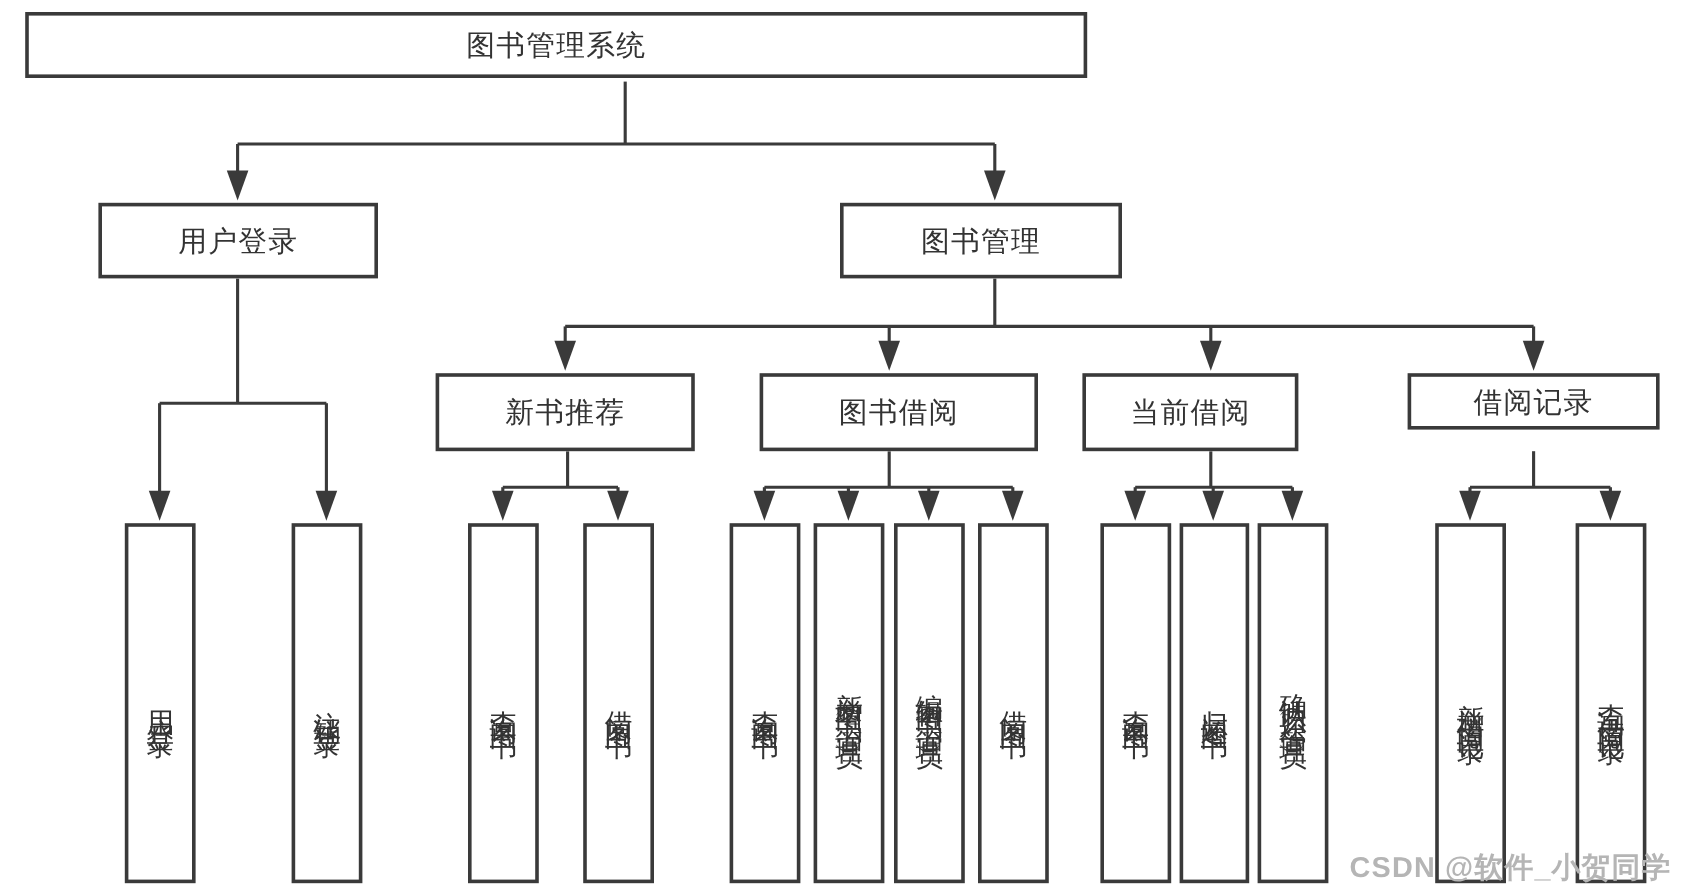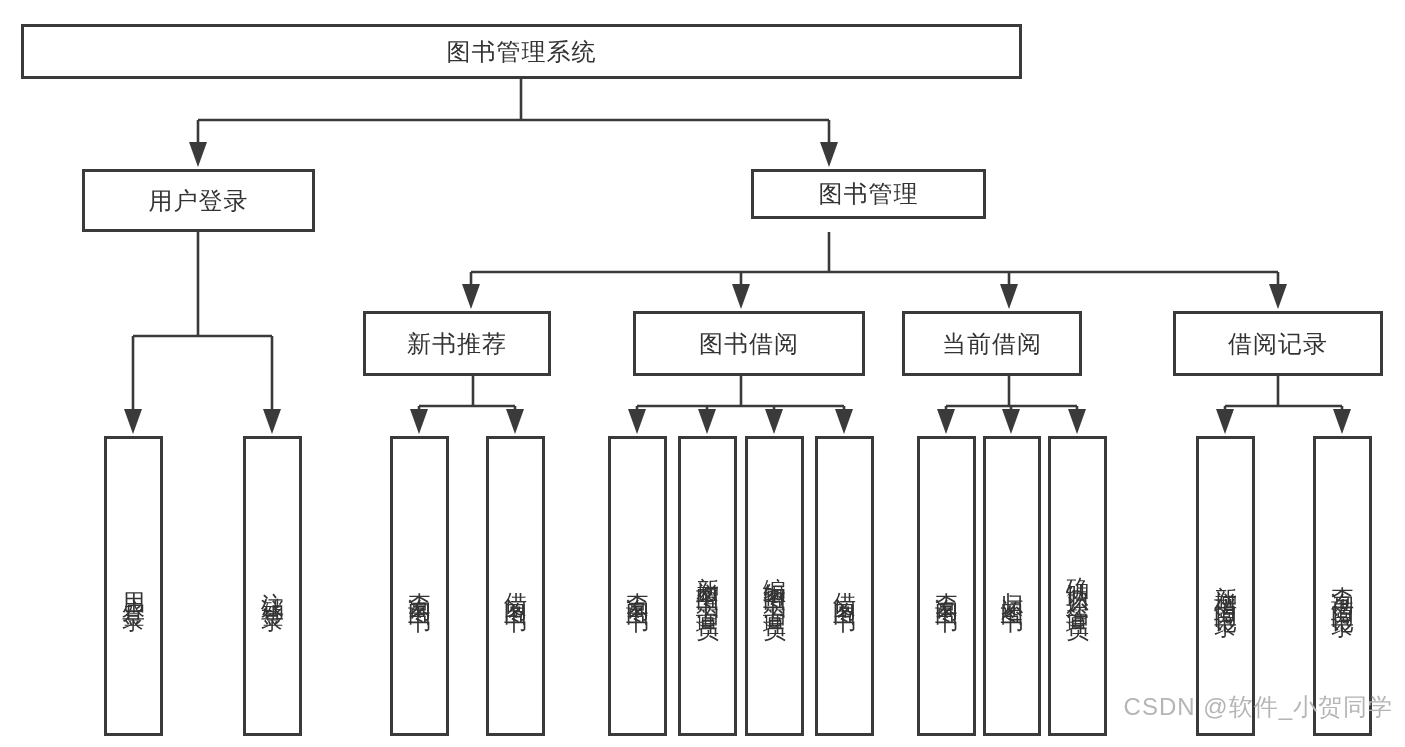--- a/index.html
+++ b/index.html
@@ -34,26 +34,27 @@
   .node.leaf{
     writing-mode:vertical-rl;
     text-orientation:mixed;
     font-size:23px;
     letter-spacing:6px;
     line-height:1;
   }
   .watermark{
     position:absolute;
     right:12px;
-    bottom:24px;
+    bottom:8px;
     z-index:3;
     font-size:24px;
     color:var(--watermark);
     letter-spacing:1px;
     white-space:nowrap;
+    font-weight:bold;
   }
 </style>
 </head>
 <body>
 
 <div class="canvas">
 
   <svg class="connectors" width="1405" height="747">
       <line x1="521" y1="68" x2="521" y2="120" stroke="#3a3a3a" stroke-width="2.6"></line>
       <line x1="198" y1="120" x2="829" y2="120" stroke="#3a3a3a" stroke-width="2.6"></line>
@@ -102,41 +103,41 @@
       <polygon points="698,409 716,409 707,434" fill="#3a3a3a"></polygon>
       <polygon points="765,409 783,409 774,434" fill="#3a3a3a"></polygon>
       <polygon points="835,409 853,409 844,434" fill="#3a3a3a"></polygon>
       <polygon points="937,409 955,409 946,434" fill="#3a3a3a"></polygon>
       <polygon points="1002,409 1020,409 1011,434" fill="#3a3a3a"></polygon>
       <polygon points="1068,409 1086,409 1077,434" fill="#3a3a3a"></polygon>
       <polygon points="1216,409 1234,409 1225,434" fill="#3a3a3a"></polygon>
       <polygon points="1333,409 1351,409 1342,434" fill="#3a3a3a"></polygon>
     </svg>
 
-  <div class="node" style="left:21px;top:24px;width:1001px;height:55px">
+  <div class="node" style="left:21px;top:10px;width:885px;height:55px">
     <span>图书管理系统</span>
   </div>
 
   <div class="node" style="left:82px;top:169px;width:233px;height:63px">
     <span>用户登录</span>
   </div>
-  <div class="node" style="left:751px;top:169px;width:235px;height:50px">
+  <div class="node" style="left:700px;top:169px;width:235px;height:63px">
     <span>图书管理</span>
   </div>
 
-  <div class="node" style="left:363px;top:311px;width:188px;height:65px">
+  <div class="node" style="left:363px;top:311px;width:216px;height:65px">
     <span>新书推荐</span>
   </div>
   <div class="node" style="left:633px;top:311px;width:232px;height:65px">
     <span>图书借阅</span>
   </div>
   <div class="node" style="left:902px;top:311px;width:180px;height:65px">
     <span>当前借阅</span>
   </div>
-  <div class="node" style="left:1173px;top:311px;width:210px;height:65px">
+  <div class="node" style="left:1173px;top:311px;width:210px;height:47px">
     <span>借阅记录</span>
   </div>
 
   <div class="node leaf" style="left:104px;top:436px;width:59px;height:300px">
     <span>用户登录</span>
   </div>
   <div class="node leaf" style="left:243px;top:436px;width:59px;height:300px">
     <span>注销登录</span>
   </div>
 

